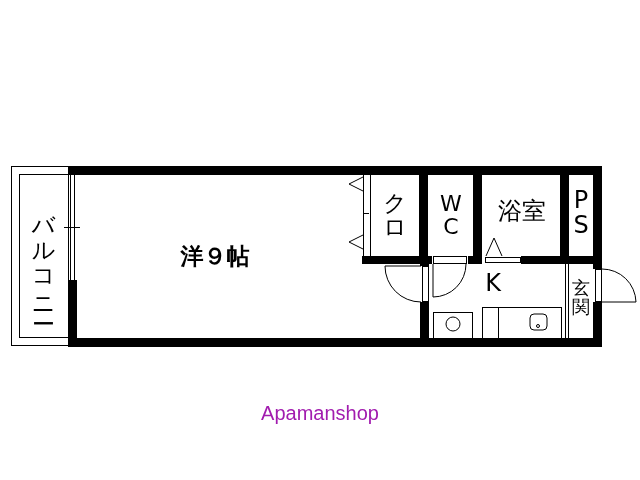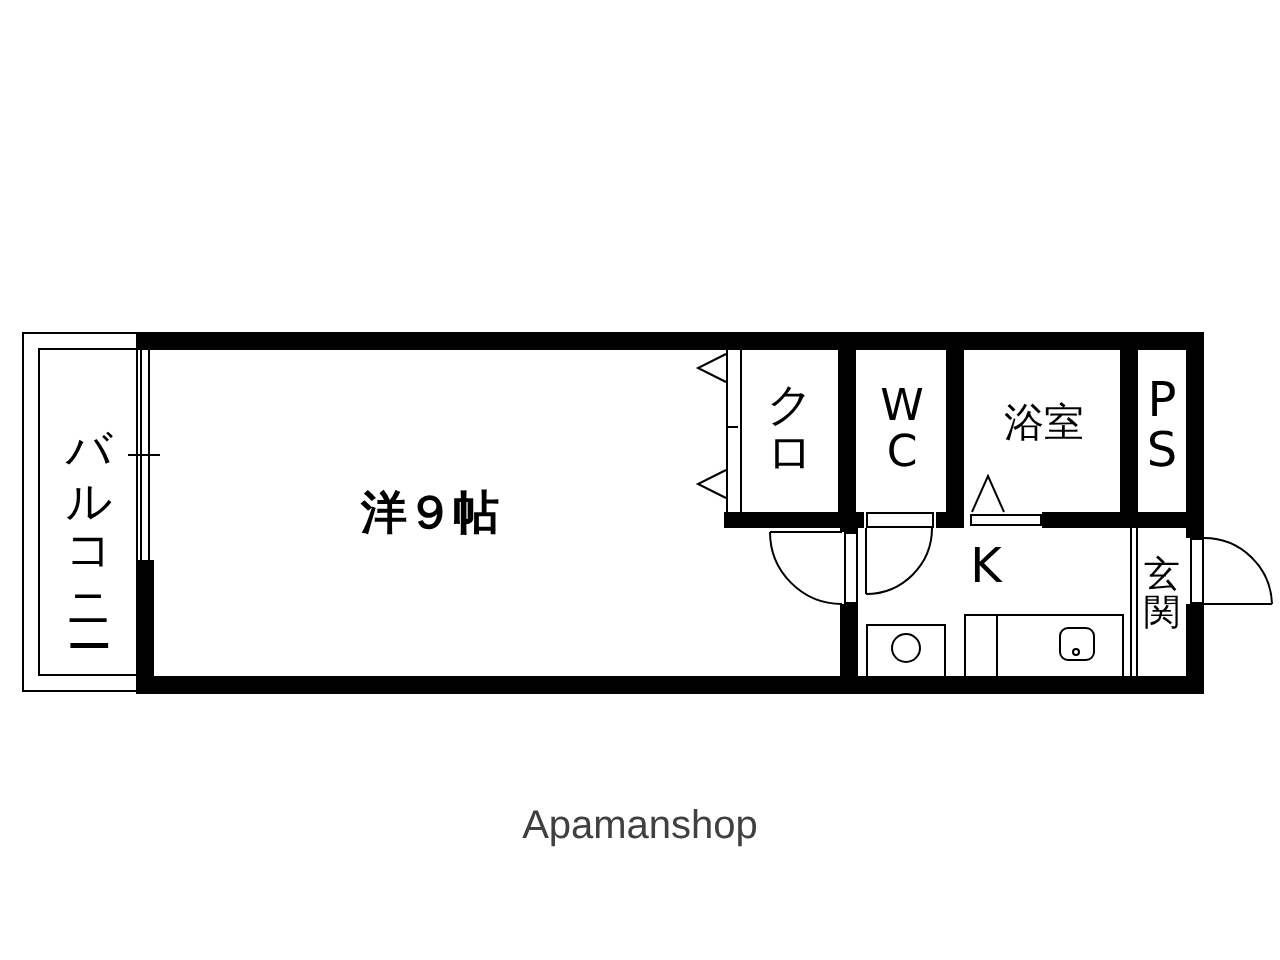--- a/index.html
+++ b/index.html
@@ -5,21 +5,21 @@
   html, body { margin: 0; padding: 0; background: #ffffff; }
   body { width: 640px; height: 480px; position: relative; overflow: hidden;
          font-family: "DejaVu Sans", sans-serif; color: #000; }
   .abs { position: absolute; }
   .wall { position: absolute; background: #000; }
   .thin { position: absolute; background: #000; }
   .label { position: absolute; font-family: "DejaVu Sans", sans-serif; color: #000;
            display: flex; align-items: center; justify-content: center; text-align: center; }
   .vlabel { flex-direction: column; line-height: 1.05; }
   .watermark { position: absolute; left: 0; width: 640px; top: 402px; text-align: center;
-               font-family: "Liberation Sans", sans-serif; font-size: 20px; color: #404040; }
+               font-family: "Liberation Sans", sans-serif; font-size: 20px; color: #a21caf; }
   svg { position: absolute; left: 0; top: 0; }
 </style>
 </head>
 <body>
 
 <div class="abs" style="left:0;top:0;width:640px;height:480px;">
 
   <div class="abs" style="left:11px;top:166px;width:58px;height:180px;border:1px solid #000;box-sizing:border-box;"></div>
   <div class="abs" style="left:19px;top:174px;width:50px;height:164px;border:1px solid #000;border-right:none;box-sizing:border-box;"></div>
 
@@ -94,21 +94,21 @@
   <div class="label vlabel" style="left:375px;top:185px;width:40px;height:60px;font-size:23px;">
     <span>ク</span>
     <span>ロ</span>
   </div>
 
   <div class="label vlabel" style="left:429px;top:185px;width:44px;height:60px;font-size:22px;">
     <span>W</span>
     <span>C</span>
   </div>
 
-  <div class="label" style="left:484px;top:196px;width:76px;height:30px;font-size:20px;">
+  <div class="label" style="left:484px;top:196px;width:76px;height:30px;font-size:24px;">
     <span>浴室</span>
   </div>
 
   <div class="label vlabel" style="left:569px;top:182px;width:24px;height:62px;font-size:24px;">
     <span>P</span>
     <span>S</span>
   </div>
 
   <div class="label" style="left:475px;top:266px;width:36px;height:34px;font-size:24px;">
     <span>K</span>

